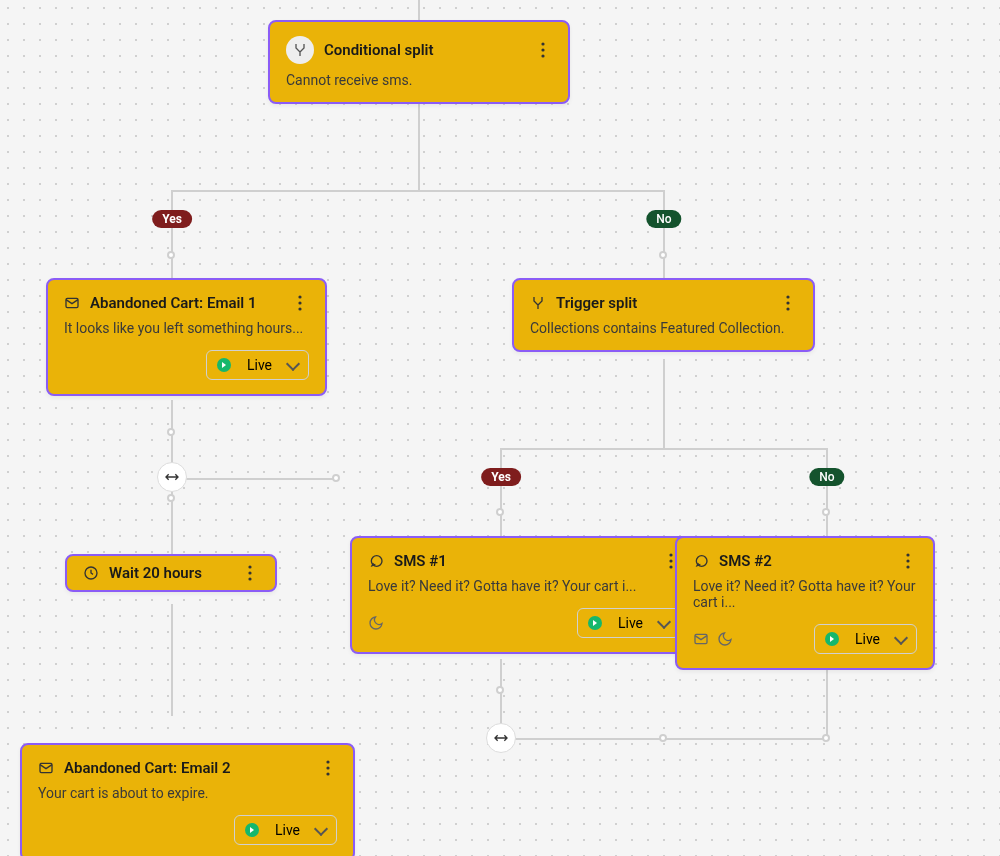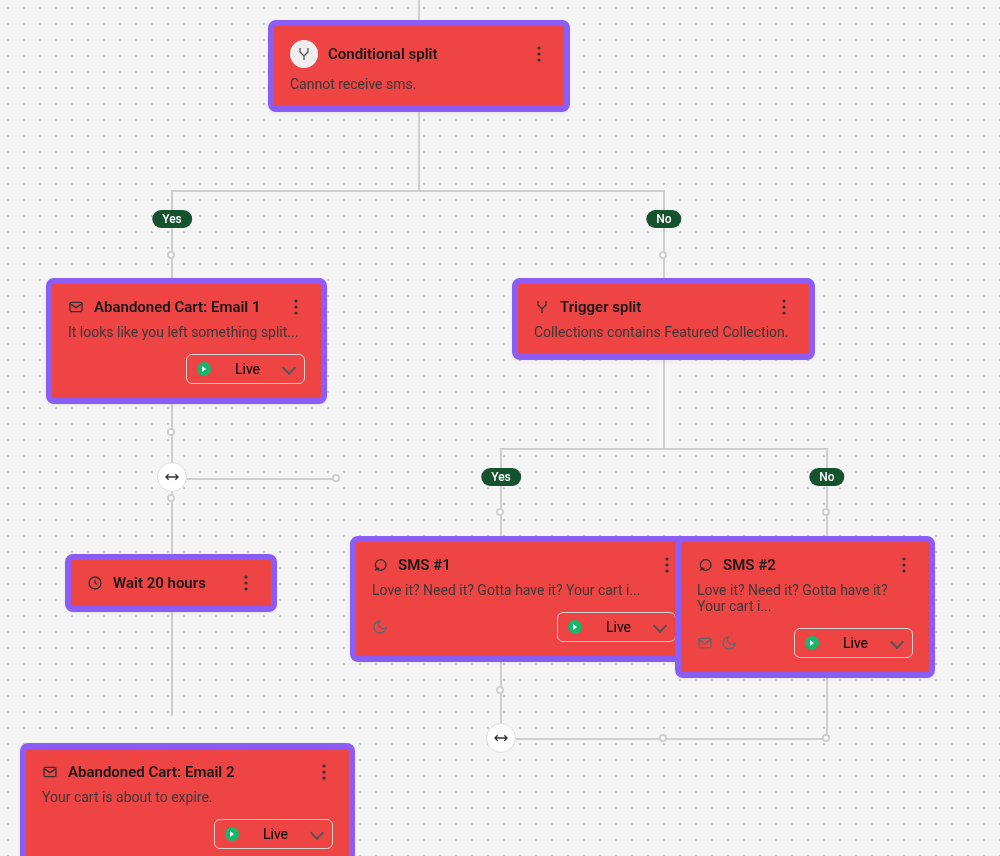--- a/index.html
+++ b/index.html
@@ -8,22 +8,22 @@
   background: #f5f5f5;
   background-image: radial-gradient(circle, #d0d0d0 1px, transparent 1px);
   background-size: 16px 16px;
   width: 1000px;
   height: 856px;
   position: relative;
   overflow: hidden;
 }
 .card {
   position: absolute;
-  background: #ef4444;
-  border: 6px solid #8b5cf6;
+  background: #eab308;
+  border: 2px solid #8b5cf6;
   border-radius: 8px;
   box-shadow: 0 2px 4px rgba(0,0,0,0.06);
   padding: 14px 16px;
 }
 .card-header {
   display: flex;
   align-items: center;
   gap: 10px;
 }
 .icon-wrap {
@@ -47,21 +47,21 @@
 .status-row {
   display: flex;
   justify-content: space-between;
   align-items: center;
   margin-top: 14px;
 }
 .status-icons { display: flex; gap: 8px; color: #666; }
 .live-pill {
   display: flex;
   align-items: center;
-  gap: 24px;
+  gap: 16px;
   border: 1px solid #d0d0d0;
   border-radius: 6px;
   padding: 6px 10px;
   font-size: 14px;
   cursor: pointer;
 }
 .dot-green {
   width: 14px; height: 14px; border-radius: 50%;
   background: #15b76c;
   display: flex; align-items: center; justify-content: center;
@@ -77,21 +77,21 @@
 .chev { width: 10px; height: 10px; border-right: 2px solid #555; border-bottom: 2px solid #555; transform: rotate(45deg); margin-top: -3px; }
 .pill {
   position: absolute;
   padding: 2px 10px;
   border-radius: 10px;
   font-size: 12px;
   font-weight: 500;
   color: #fff;
   transform: translateX(-50%);
 }
-.pill-blue { background: #14532d; }
+.pill-blue { background: #7f1d1d; font-weight: bold; }
 .pill-gray { background: #14532d; }
 .line { position: absolute; background: #cfcfcf; }
 .line-v { width: 2px; }
 .line-h { height: 2px; }
 .merge-node {
   position: absolute;
   width: 30px; height: 30px;
   background: #fff;
   border: 1px solid #ddd;
   border-radius: 50%;
@@ -101,21 +101,21 @@
 }
 .node-dot {
   position: absolute;
   width: 8px; height: 8px;
   background: #fff;
   border: 2px solid #cfcfcf;
   border-radius: 50%;
   transform: translate(-50%, -50%);
 }
 .icon-sm { width: 16px; height: 16px; flex-shrink: 0; }
-.wait-card { padding: 14px 16px; display: flex; align-items: center; gap: 10px; }
+.wait-card { padding: 8px 16px; display: flex; align-items: center; gap: 10px; }
 </style>
 </head>
 <body>
 
 <div class="line line-v" style="left:418px; top:0; height:190px;"></div>
 <div class="line line-h" style="left:171px; top:190px; width:493px;"></div>
 <div class="line line-v" style="left:171px; top:190px; height:90px;"></div>
 <div class="line line-v" style="left:663px; top:190px; height:90px;"></div>
 
 <div class="line line-v" style="left:171px; top:400px; height:155px;"></div>
@@ -187,21 +187,21 @@
       </svg>
     <div class="card-title">Abandoned Cart: Email 1</div>
     <div class="more-btn">
       <svg width="4" height="16" viewBox="0 0 4 16">
           <circle cx="2" cy="2" r="1.6" fill="#333"></circle>
           <circle cx="2" cy="8" r="1.6" fill="#333"></circle>
           <circle cx="2" cy="14" r="1.6" fill="#333"></circle>
         </svg>
     </div>
   </div>
-  <div class="card-subtitle">It looks like you left something split...</div>
+  <div class="card-subtitle">It looks like you left something hours...</div>
   <div class="status-row">
     <div></div>
     <div class="live-pill">
       <span class="dot-green"></span>
       <span>Live</span>
       <span class="chev"></span>
     </div>
   </div>
 </div>
 

